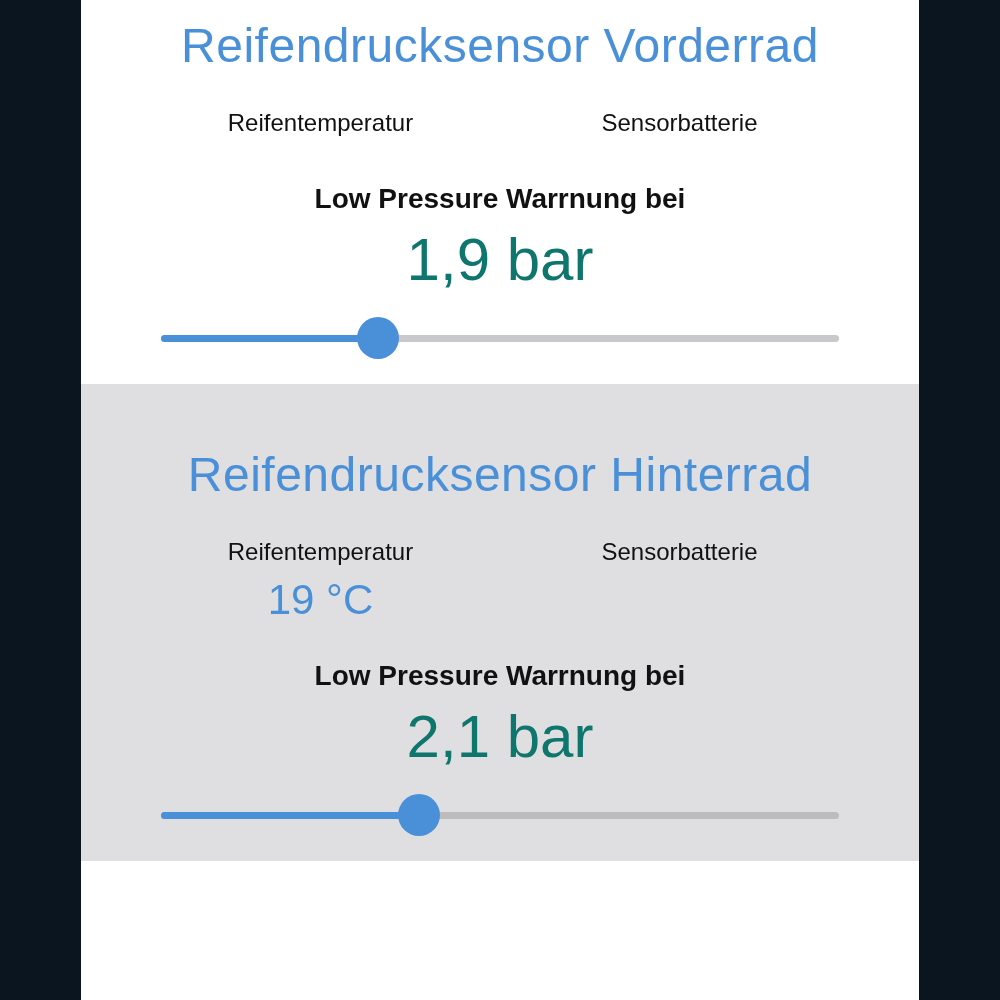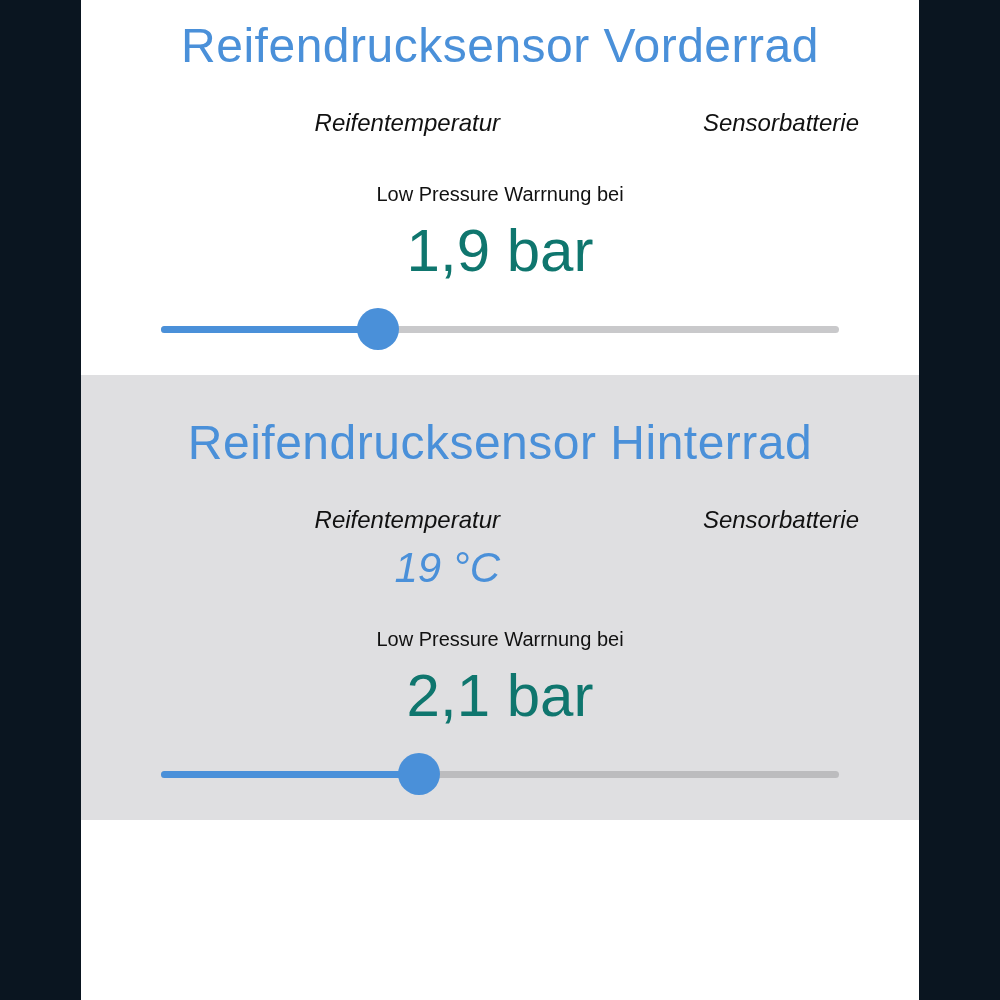--- a/index.html
+++ b/index.html
@@ -26,58 +26,57 @@
     }
     .section {
       padding: 18px 0 28px 0;
       text-align: center;
     }
     .section-front {
       background: #ffffff;
     }
     .section-rear {
       background: #dfdfe1;
-      padding-top: 40px;
+      padding-top: 63px;
     }
     .section-title {
       font-size: 48px;
       font-weight: 300;
       color: #4a90d9;
       letter-spacing: 0.5px;
       margin-bottom: 36px;
       padding: 0 24px;
     }
     .metrics-row {
       display: flex;
       justify-content: space-around;
       padding: 0 60px;
       margin-bottom: 36px;
     }
     .metric {
       flex: 1;
-      text-align: right;
-      font-style: italic;
+      text-align: center;
     }
     .metric-label {
       font-size: 24px;
       font-weight: 400;
       color: #111;
       margin-bottom: 10px;
     }
     .metric-value {
       font-size: 42px;
       font-weight: 300;
       color: #4a90d9;
     }
     .warning-block {
       text-align: center;
     }
     .warning-label {
-      font-size: 20px;
-      font-weight: 400;
+      font-size: 28px;
+      font-weight: 700;
       color: #111;
       margin-bottom: 10px;
     }
     .warning-value {
       font-size: 60px;
       font-weight: 300;
       color: #0f766e;
       margin-bottom: 26px;
     }
     .slider-wrap {

